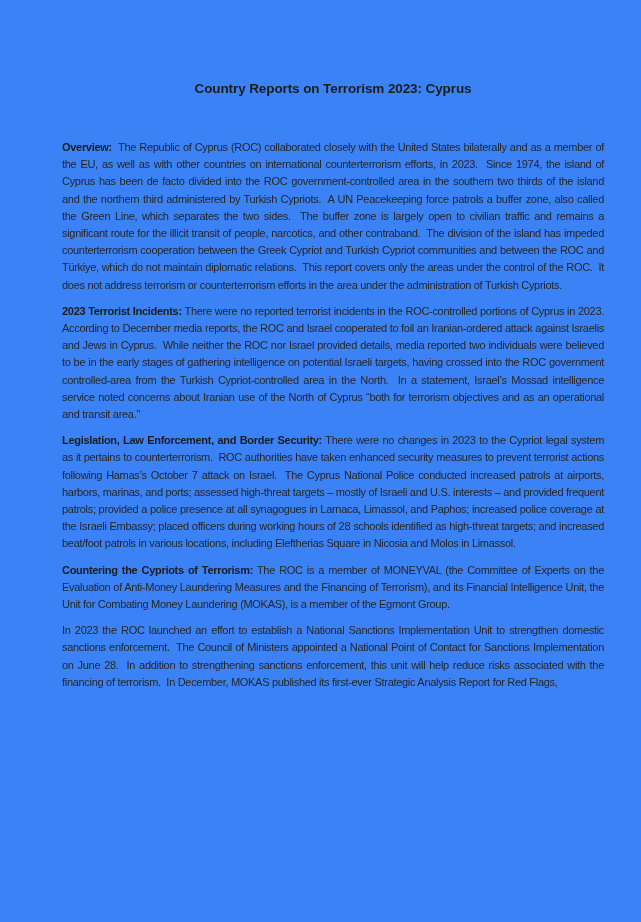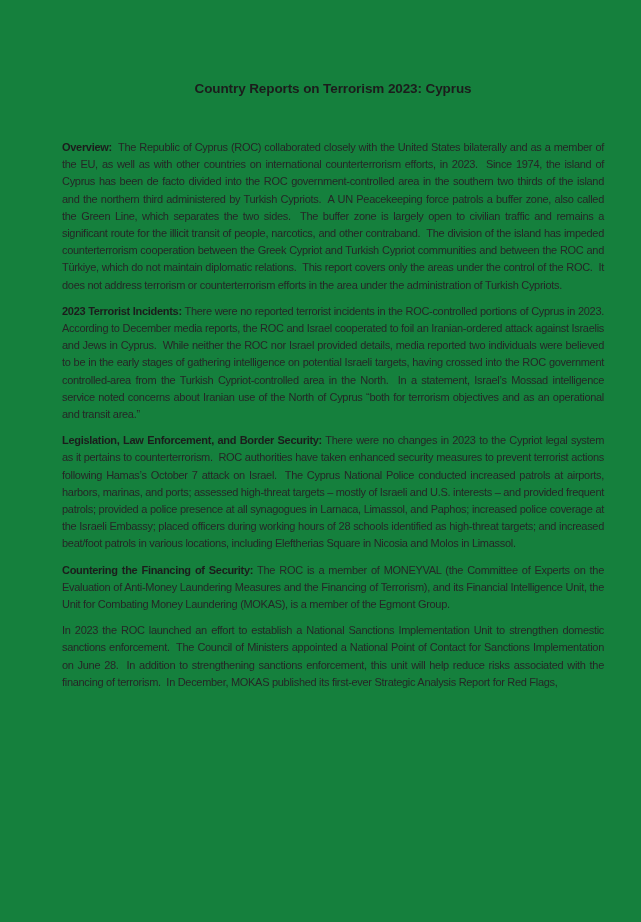--- a/index.html
+++ b/index.html
@@ -5,21 +5,21 @@
   html, body {
     margin: 0;
     padding: 0;
     background: #ffffff;
   }
   .page {
     position: relative;
     width: 641px;
     height: 922px;
     box-sizing: border-box;
-    background: #15803d;
+    background: #3b82f6;
     padding: 80px 37px 0 62px;
     font-family: "Liberation Sans", sans-serif;
     color: #262626;
     overflow: hidden;
   }
   .title {
     margin: 0 0 41px 0;
     font-size: 13.5px;
     line-height: 18px;
     font-weight: 700;
@@ -51,17 +51,17 @@
 <div class="page">
 
   <h1 class="title">Country Reports on Terrorism 2023: Cyprus</h1>
 
   <p class="para"><strong class="lead">Overview:</strong><span>  The Republic of Cyprus (ROC) collaborated closely with the United States bilaterally and as a member of the EU, as well as with other countries on international counterterrorism efforts, in 2023.  Since 1974, the island of Cyprus has been de facto divided into the ROC government-controlled area in the southern two thirds of the island and the northern third administered by Turkish Cypriots.  A UN Peacekeeping force patrols a buffer zone, also called the Green Line, which separates the two sides.  The buffer zone is largely open to civilian traffic and remains a significant route for the illicit transit of people, narcotics, and other contraband.  The division of the island has impeded counterterrorism cooperation between the Greek Cypriot and Turkish Cypriot communities and between the ROC and Türkiye, which do not maintain diplomatic relations.  This report covers only the areas under the control of the ROC.  It does not address terrorism or counterterrorism efforts in the area under the administration of Turkish Cypriots.</span></p>
 
   <p class="para"><strong class="lead">2023 Terrorist Incidents:</strong><span> There were no reported terrorist incidents in the ROC-controlled portions of Cyprus in 2023.  According to December media reports, the ROC and Israel cooperated to foil an Iranian-ordered attack against Israelis and Jews in Cyprus.  While neither the ROC nor Israel provided details, media reported two individuals were believed to be in the early stages of gathering intelligence on potential Israeli targets, having crossed into the ROC government controlled-area from the Turkish Cypriot-controlled area in the North.  In a statement, Israel’s Mossad intelligence service noted concerns about Iranian use of the North of Cyprus “both for terrorism objectives and as an operational and transit area.”</span></p>
 
   <p class="para"><strong class="lead">Legislation, Law Enforcement, and Border Security:</strong><span> There were no changes in 2023 to the Cypriot legal system as it pertains to counterterrorism.  ROC authorities have taken enhanced security measures to prevent terrorist actions following Hamas’s October 7 attack on Israel.  The Cyprus National Police conducted increased patrols at airports, harbors, marinas, and ports; assessed high-threat targets – mostly of Israeli and U.S. interests – and provided frequent patrols; provided a police presence at all synagogues in Larnaca, Limassol, and Paphos; increased police coverage at the Israeli Embassy; placed officers during working hours of 28 schools identified as high-threat targets; and increased beat/foot patrols in various locations, including Eleftherias Square in Nicosia and Molos in Limassol.</span></p>
 
-  <p class="para"><strong class="lead">Countering the Financing of Security:</strong><span> The ROC is a member of MONEYVAL (the Committee of Experts on the Evaluation of Anti-Money Laundering Measures and the Financing of Terrorism), and its Financial Intelligence Unit, the Unit for Combating Money Laundering (MOKAS), is a member of the Egmont Group.</span></p>
+  <p class="para"><strong class="lead">Countering the Cypriots of Terrorism:</strong><span> The ROC is a member of MONEYVAL (the Committee of Experts on the Evaluation of Anti-Money Laundering Measures and the Financing of Terrorism), and its Financial Intelligence Unit, the Unit for Combating Money Laundering (MOKAS), is a member of the Egmont Group.</span></p>
 
   <p class="para"><strong class="lead"></strong><span>In 2023 the ROC launched an effort to establish a National Sanctions Implementation Unit to strengthen domestic sanctions enforcement.  The Council of Ministers appointed a National Point of Contact for Sanctions Implementation on June 28.  In addition to strengthening sanctions enforcement, this unit will help reduce risks associated with the financing of terrorism.  In December, MOKAS published its first-ever Strategic Analysis Report for Red Flags,</span></p>
 
 </div>
 
 </body></html>

